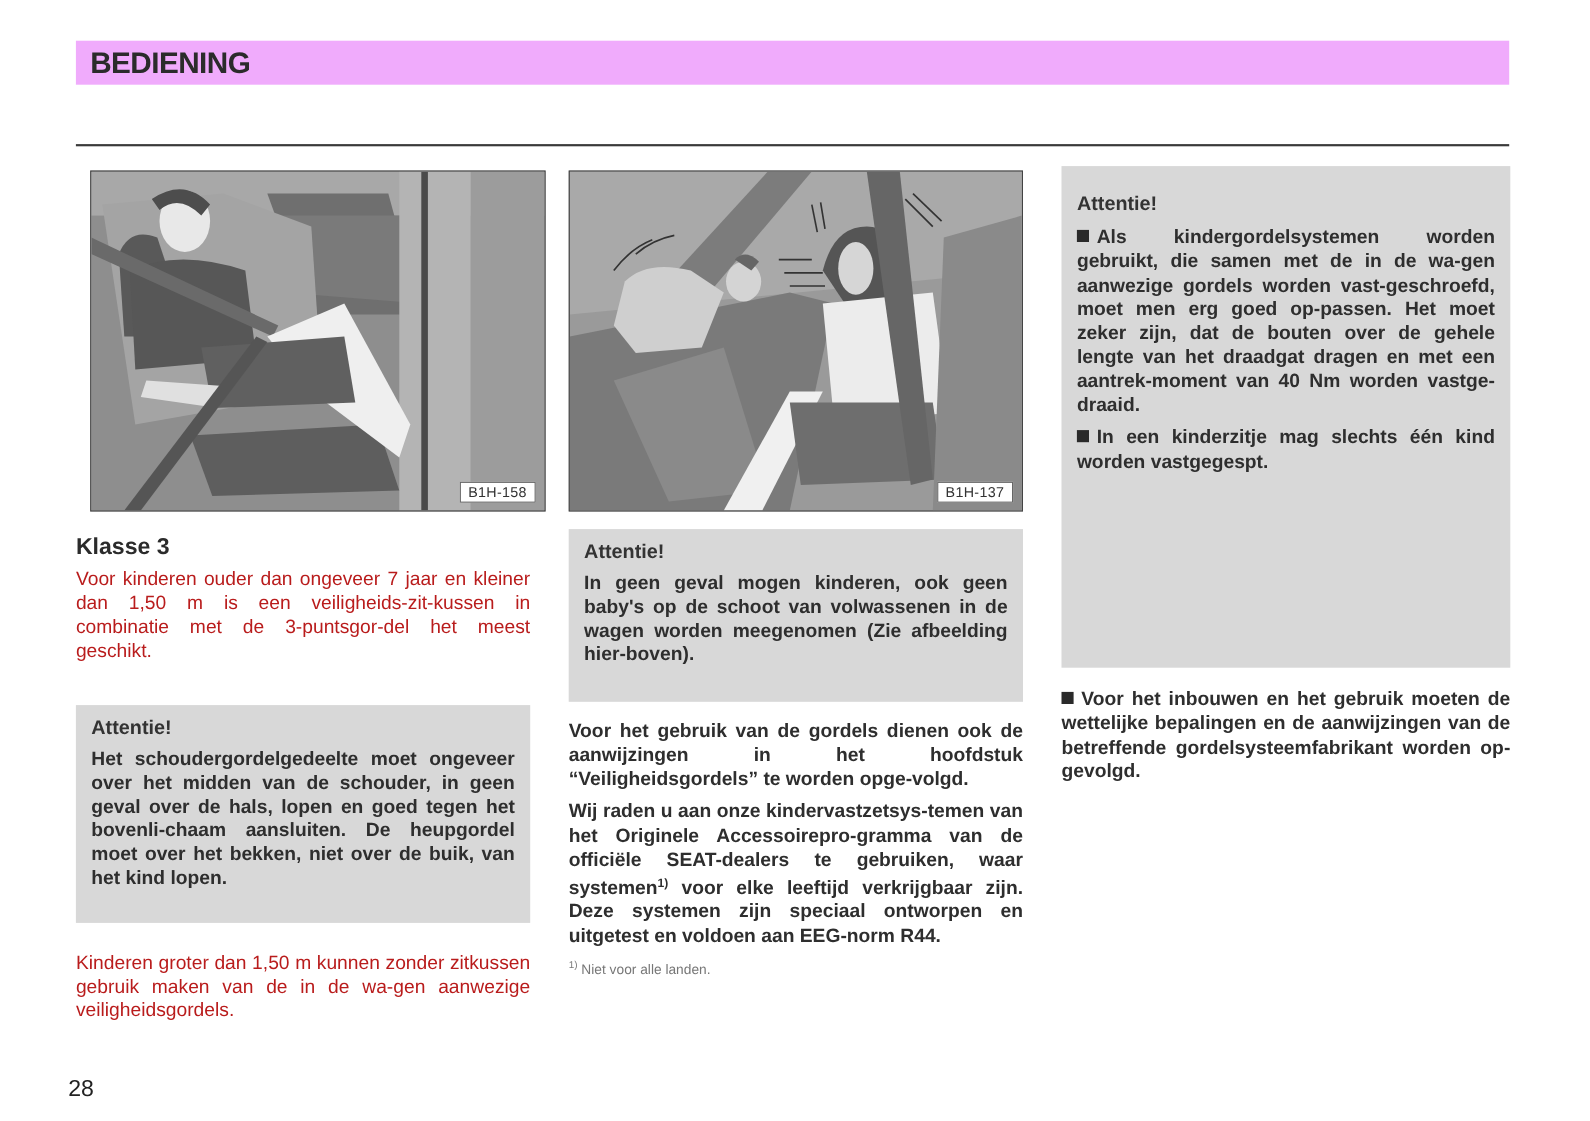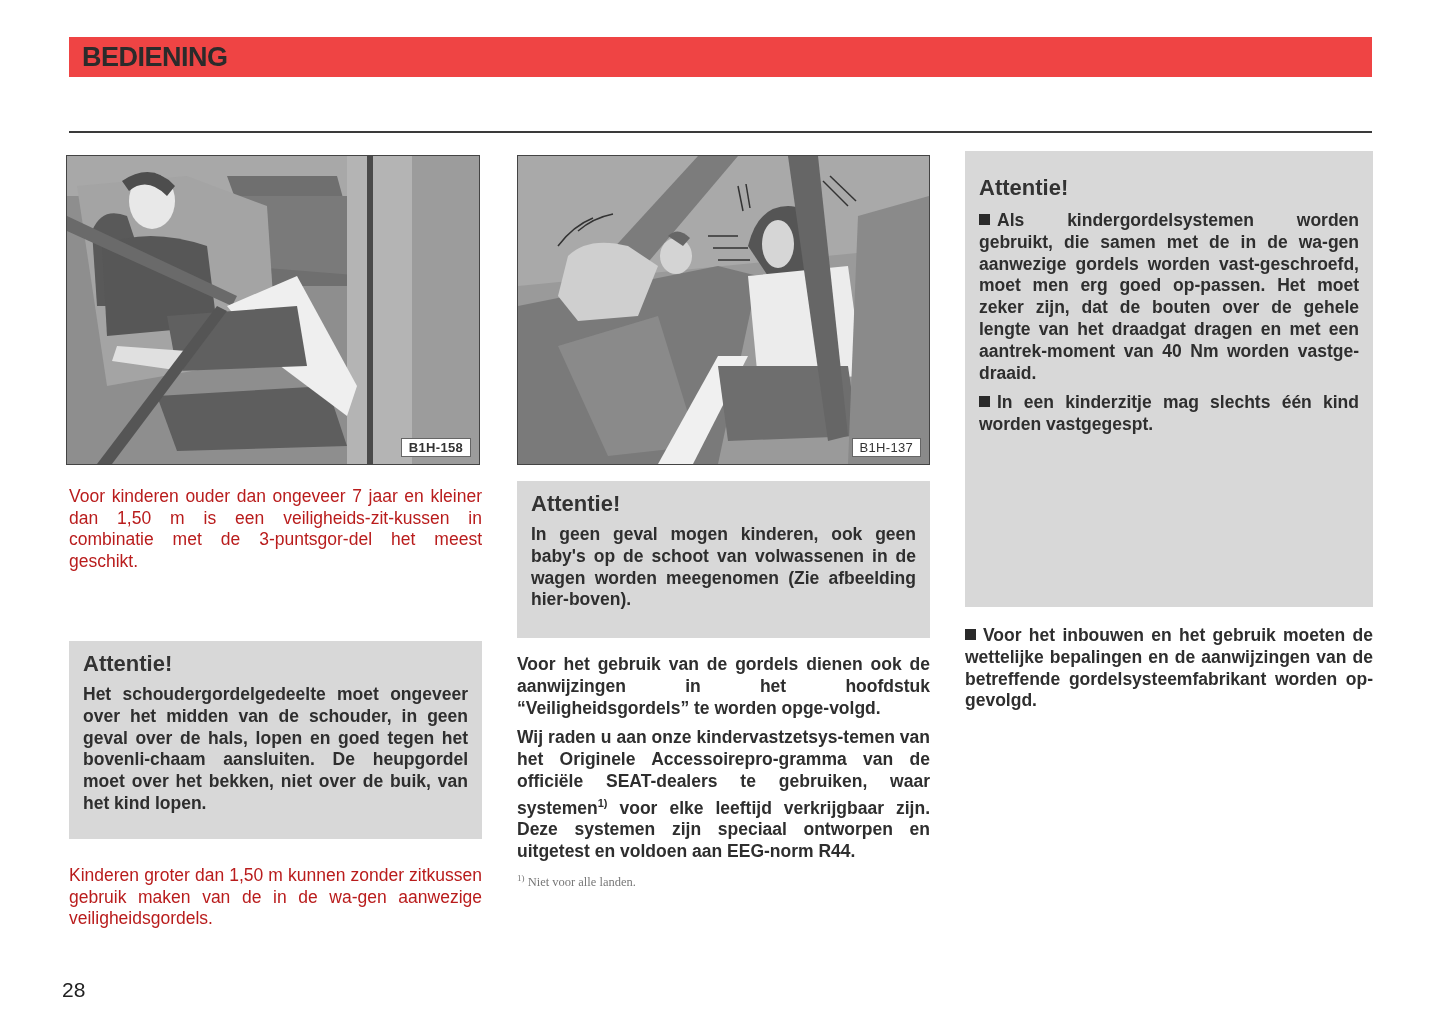--- a/index.html
+++ b/index.html
@@ -2,21 +2,21 @@
 <html><head>
 <meta charset="utf-8">
 <style>
   html, body { margin: 0; padding: 0; }
   body {
     width: 1445px; height: 1019px; background: #ffffff; position: relative; overflow: hidden;
     font-family: "Liberation Sans", "DejaVu Sans", sans-serif; color: #2a2a2a;
   }
   .header-band {
     position: absolute; left: 69px; top: 37px; width: 1303px; height: 40px;
-    background: #ef4444;
+    background: #f0abfc;
   }
   .header-title {
     position: absolute; left: 13px; top: 5px; font-size: 27px; font-weight: bold; color: #2b2b2b;
     letter-spacing: -0.5px;
   }
   .rule {
     position: absolute; left: 69px; top: 131px; width: 1303px; height: 2px; background: #3a3a3a;
   }
   .figure {
     position: absolute; border: 1px solid #444; background: #9a9a9a; overflow: hidden;
@@ -32,38 +32,38 @@
     font-size: 17.5px; line-height: 21.6px; color: #b91c1c; text-align: justify; font-weight: normal;
     margin: 0;
   }
   .bold-text {
     font-size: 17.5px; line-height: 21.8px; font-weight: bold; color: #2e2e2e; text-align: justify;
     margin: 0 0 8px 0;
   }
   .box {
     position: absolute; background: #d8d8d8; padding: 10px 14px 8px 14px; box-sizing: border-box;
   }
-  .box-title { font-size: 22px; font-weight: bold; color: #333; margin: 0 0 7px 0; }
+  .box-title { font-size: 18px; font-weight: bold; color: #333; margin: 0 0 7px 0; }
   .bullet {
     display: inline-block; width: 11px; height: 11px; background: #2a2a2a; margin-right: 7px;
     vertical-align: 1px;
   }
-  .footnote { font-size: 12.5px; color: #777; margin-top: 4px; font-family: Liberation Serif, serif; }
+  .footnote { font-size: 12.5px; color: #777; margin-top: 4px; }
   .page-num { position: absolute; left: 62px; top: 978px; font-size: 21px; color: #222; }
   sup { font-size: 11px; }
 </style>
 </head>
 <body>
 
 <div class="header-band">
   <div class="header-title">BEDIENING</div>
 </div>
 <div class="rule"></div>
 
-<div class="figure" style="left:66px; top:155px; width:412px; height:308px;font-weight:bold;">
+<div class="figure" style="left:82px; top:155px; width:412px; height:308px;">
   <svg width="412" height="308" viewBox="0 0 412 308">
     <rect width="412" height="308" fill="#8e8e8e"></rect>
     <rect x="0" y="0" width="412" height="40" fill="#a8a8a8"></rect>
     <path d="M160 20 L270 20 L300 130 L200 130 Z" fill="#6f6f6f"></path>
     <path d="M170 40 L290 40 L300 120 L175 110 Z" fill="#7a7a7a"></path>
     <rect x="280" y="0" width="65" height="308" fill="#b4b4b4"></rect>
     <rect x="300" y="0" width="6" height="308" fill="#4a4a4a"></rect>
     <rect x="345" y="0" width="67" height="308" fill="#9c9c9c"></rect>
     <path d="M10 30 L120 20 L200 50 L210 200 L40 230 Z" fill="#a4a4a4"></path>
     <path d="M90 240 L260 230 L280 290 L110 295 Z" fill="#5e5e5e"></path>
@@ -106,20 +106,21 @@
       <path d="M220 30 L225 55"></path>
       <path d="M228 28 L232 52"></path>
       <path d="M305 25 L330 50"></path>
       <path d="M312 20 L338 45"></path>
     </g>
   </svg>
   <div class="fig-label">B1H-137</div>
 </div>
 
 <div class="col" style="left:69px; top:486px; width:413px;">
+  <div class="h2">Klasse 3</div>
   <p class="light">Voor kinderen ouder dan ongeveer 7 jaar en kleiner dan 1,50 m is een veiligheids-zit-kussen in combinatie met de 3-puntsgor-del het meest geschikt.</p>
 </div>
 
 <div class="box" style="left:69px; top:641px; width:413px; height:198px;">
   <div class="box-title">Attentie!</div>
   <p class="bold-text" style="margin:0;">Het schoudergordelgedeelte moet ongeveer over het midden van de schouder, in geen geval over de hals, lopen en goed tegen het bovenli-chaam aansluiten. De heupgordel moet over het bekken, niet over de buik, van het kind lopen.</p>
 </div>
 
 <div class="col" style="left:69px; top:865px; width:413px;">
   <p class="light">Kinderen groter dan 1,50 m kunnen zonder zitkussen gebruik maken van de in de wa-gen aanwezige veiligheidsgordels.</p>

